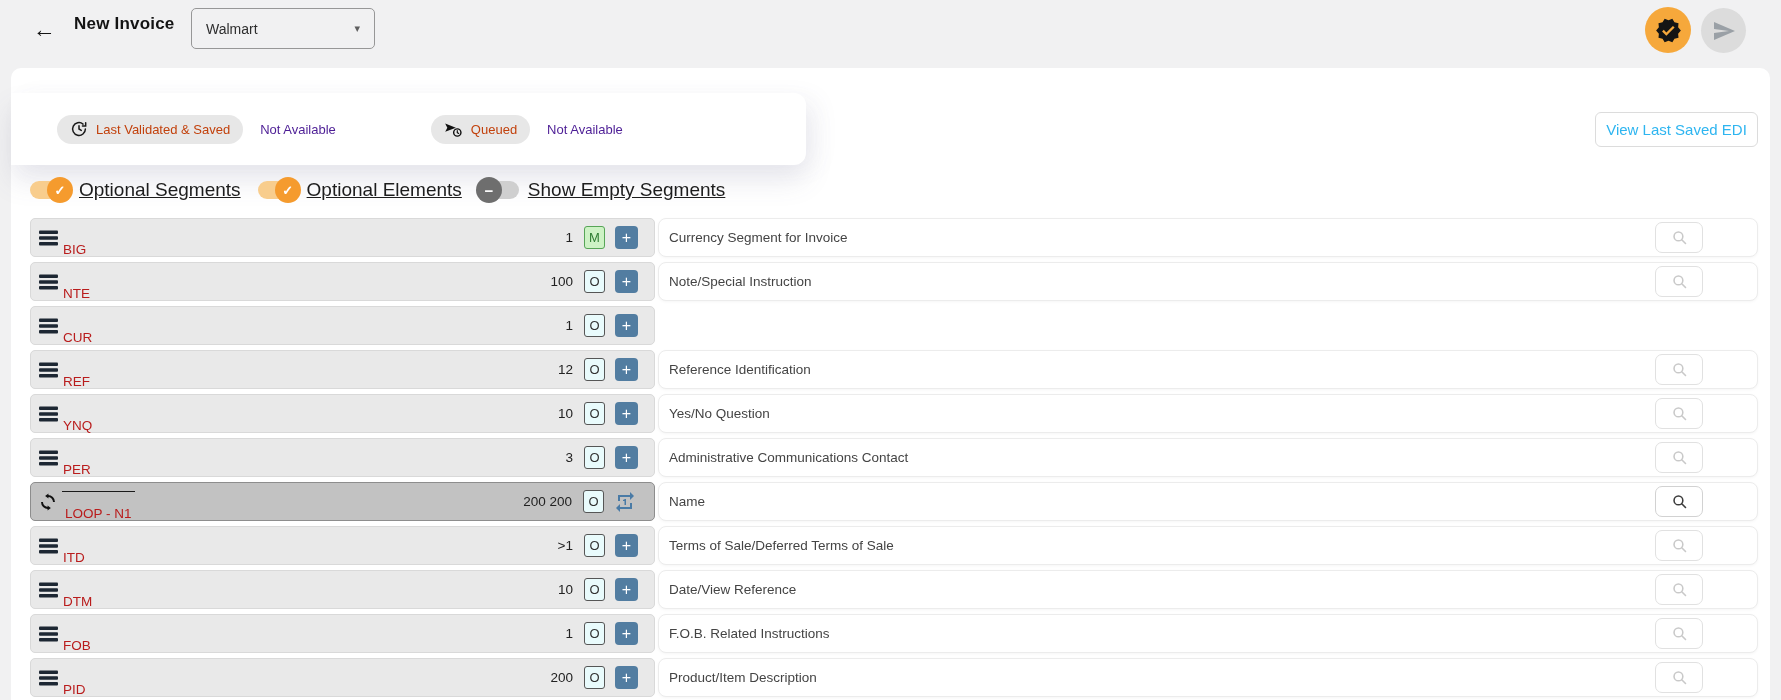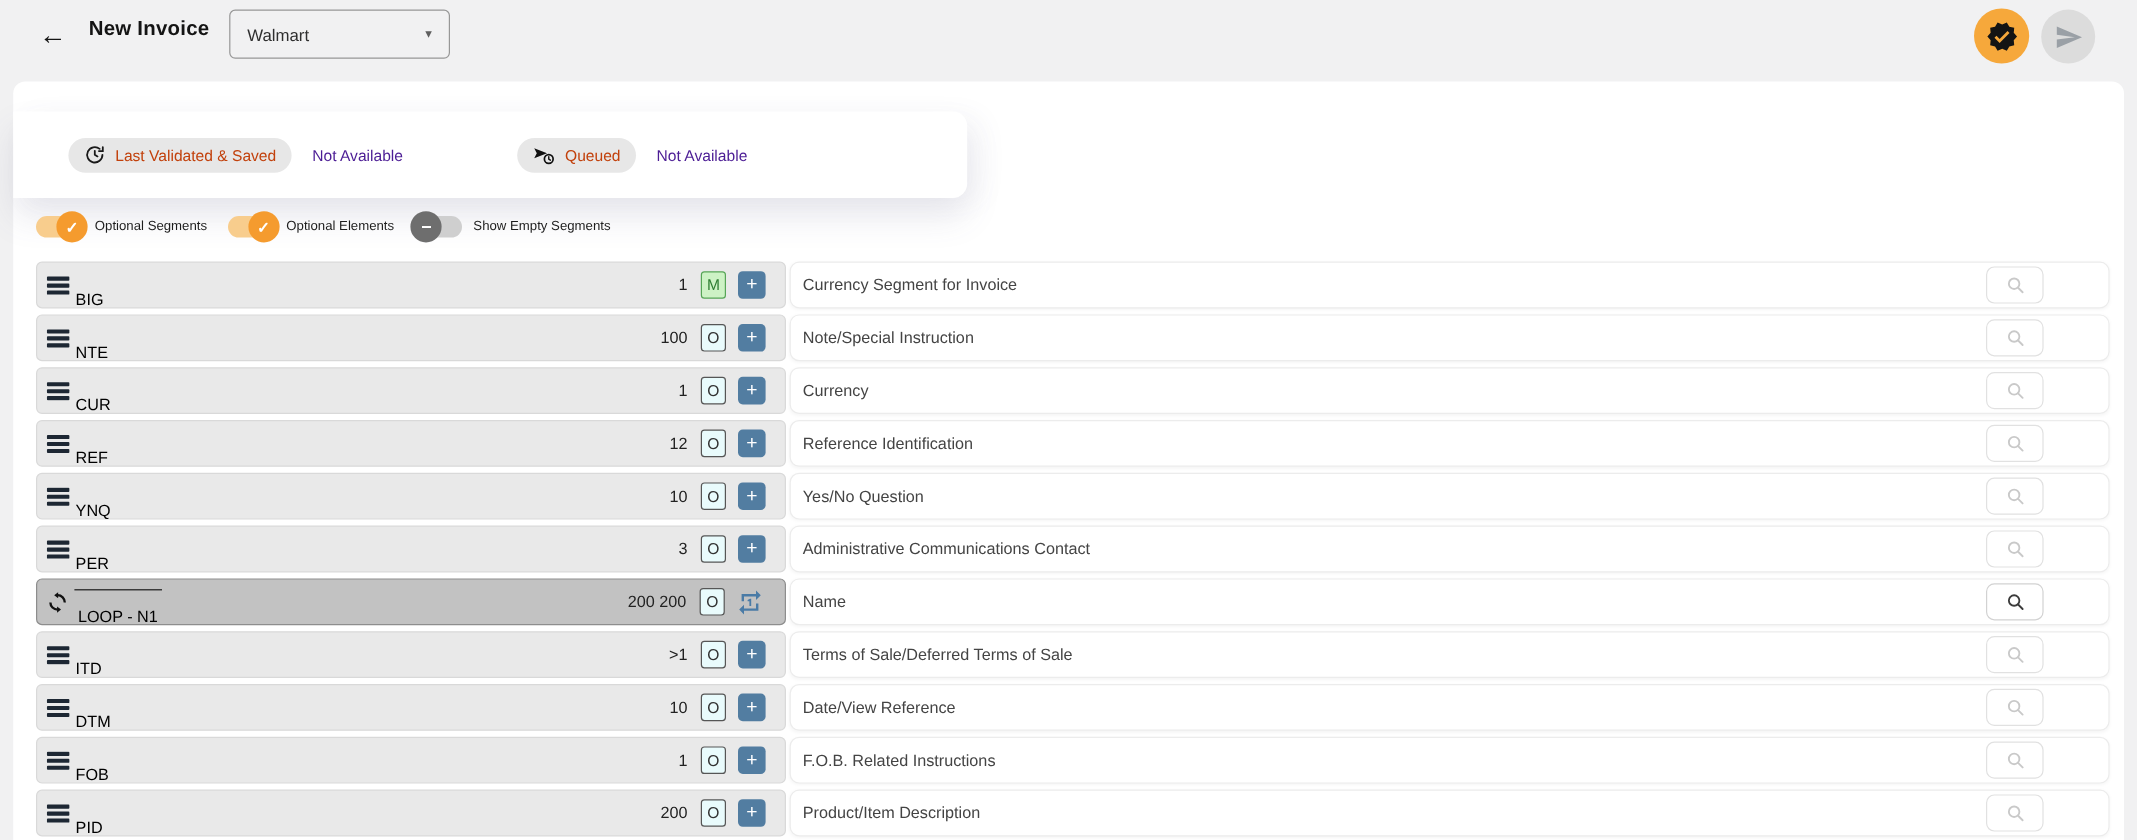--- a/index.html
+++ b/index.html
@@ -41,30 +41,30 @@
   .toggles { position:absolute; left:19px; top:111px; display:flex; align-items:center; }
   .toggle-group { display:flex; align-items:center; margin-right:17px; }
   .switch { position:relative; width:40px; height:20px; margin-right:9px; cursor:pointer; flex:none; }
   .track { position:absolute; top:1px; left:0; width:40px; height:18px; border-radius:9px; }
   .knob { position:absolute; top:-3px; width:26px; height:26px; border-radius:50%;
     display:flex; align-items:center; justify-content:center; color:#fff; font-size:13px; font-weight:700; }
   .switch.on  .track { background:#f8cd8d; }
   .switch.on  .knob  { right:-3px; background:#f59b2e; }
   .switch.off .track { background:#cfcfcf; }
   .switch.off .knob  { left:-3px; background:#6e6e6e; font-size:15px; }
-  .toggle-label { font-size:11px; color:#1d1d1d; white-space:nowrap; }
+  .toggle-label { font-size:19px; color:#1d1d1d; white-space:nowrap;text-decoration:underline; }
   
   .rows { position:absolute; left:19px; top:150px; width:1728px; }
   .seg-line { display:flex; height:39px; margin-bottom:5px; }
   .seg-left { width:625px; flex:none; background:#e9e9e9; border:1px solid #d9d9d9; border-radius:5px;
     display:flex; align-items:center; padding:0 16px 0 8px; }
   .seg-right { margin-left:3px; flex:1; background:#fff; border:1px solid #ececec; border-radius:8px;
     display:flex; align-items:center; padding-left:10px; box-shadow:0 1px 3px rgba(0,0,0,.04); }
   .drag-icon, .loop-icon { flex:none; margin-right:5px; display:flex; align-items:center; cursor:grab; }
-  .seg-code { font-size:13.5px; color:#000000; white-space:nowrap;margin-top:24px; }
+  .seg-code { font-size:13.5px; color:#b91c1c; white-space:nowrap;margin-top:24px; }
   .seg-spacer { flex:1; }
   .seg-max { font-size:13.5px; color:#222; margin-right:11px; white-space:nowrap; }
   .req-badge { min-width:21px; height:23px; padding:0 3px; display:flex; align-items:center; justify-content:center;
     font-size:13px; border-radius:3px; }
   .badge-m { background:#cdf2c5; border:1px solid #57a557; color:#2f7d33; }
   .badge-o { background:#e9fbfc; border:1px solid #565656; color:#333; }
   .plus-btn { width:23px; height:23px; margin-left:10px; border-radius:4px; background:#527da1;
     color:#fff; font-size:16px; line-height:1; display:flex; align-items:center; justify-content:center; cursor:pointer; }
   .repeat-icon { width:26px; height:23px; margin-left:8px; display:flex; align-items:center; justify-content:center; cursor:pointer; }
   .seg-desc { flex:1; font-size:13.5px; color:#444; }
@@ -127,20 +127,21 @@
             <circle cx="16.8" cy="15.8" r="4.6" fill="#e7e7e7" stroke="#111" stroke-width="1.8"></circle>
             <path d="M16.8 13.5v2.4l1.7 1.1" stroke="#111" stroke-width="1.5" fill="none" stroke-linecap="round"></path>
           </svg>
         </span>
         <span>Queued</span>
       </div>
       <span class="status-value">Not Available</span>
     </div>
   </div>
 
+  <div class="view-edi-btn">View Last Saved EDI</div>
 
   <div class="toggles">
   <div class="toggle-group">
     <div class="switch on">
       <div class="track"></div>
       <div class="knob">✓</div>
     </div>
     <span class="toggle-label">Optional Segments</span>
   </div>
 
@@ -227,29 +228,20 @@
           <rect x="0" y="12.1" width="19" height="3.4" rx="1"></rect>
         </svg>
       </span>
 
       <span class="seg-code">CUR</span>
       <span class="seg-spacer"></span>
       <span class="seg-max">1</span>
       <span class="req-badge badge-o">O</span>
       <span class="plus-btn">+</span>
 
-    </div>
-    <div class="seg-right">
-      <span class="seg-desc">Currency</span>
-      <span class="search-btn">
-        <svg width="17" height="17" viewBox="0 0 24 24" fill="none" stroke="currentColor" stroke-width="2.2" stroke-linecap="round">
-          <circle cx="10.5" cy="10.5" r="6.2"></circle>
-          <line x1="15.2" y1="15.2" x2="20.5" y2="20.5"></line>
-        </svg>
-      </span>
     </div>
   </div>
 
   <div class="seg-line">
     <div class="seg-left">
       <span class="drag-icon">
         <svg width="19" height="16" viewBox="0 0 19 16" fill="#1d2733">
           <rect x="0" y="0.5" width="19" height="3.4" rx="1"></rect>
           <rect x="0" y="6.3" width="19" height="3.4" rx="1"></rect>
           <rect x="0" y="12.1" width="19" height="3.4" rx="1"></rect>

